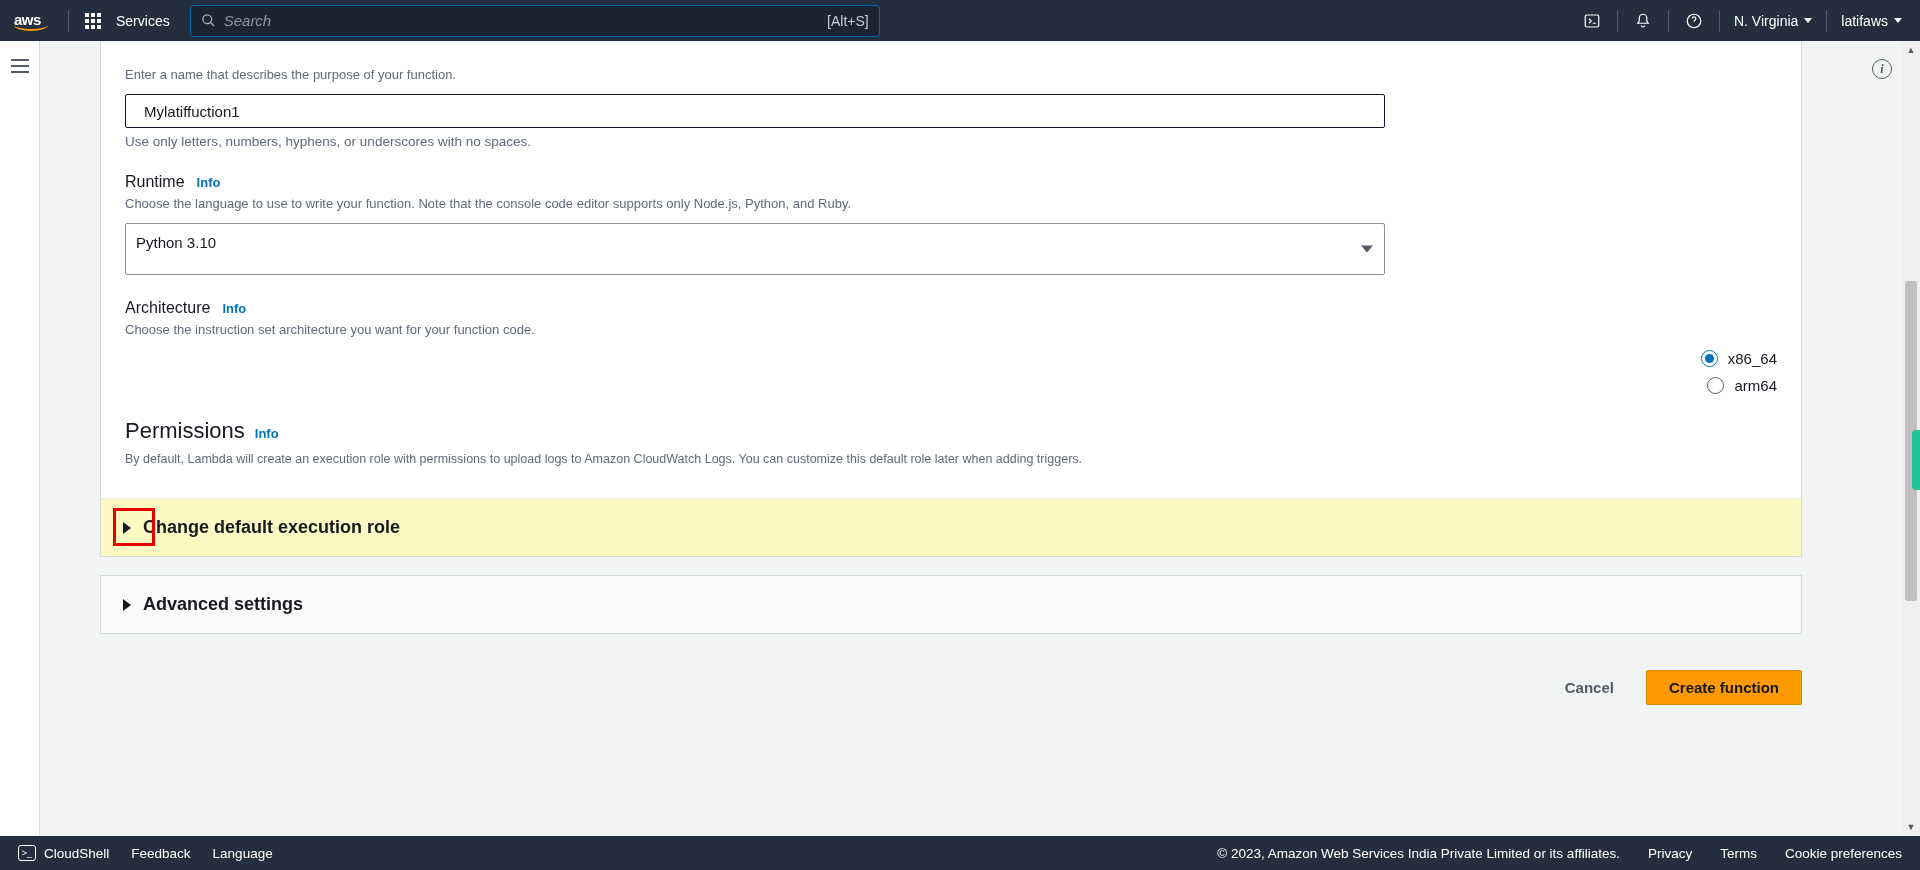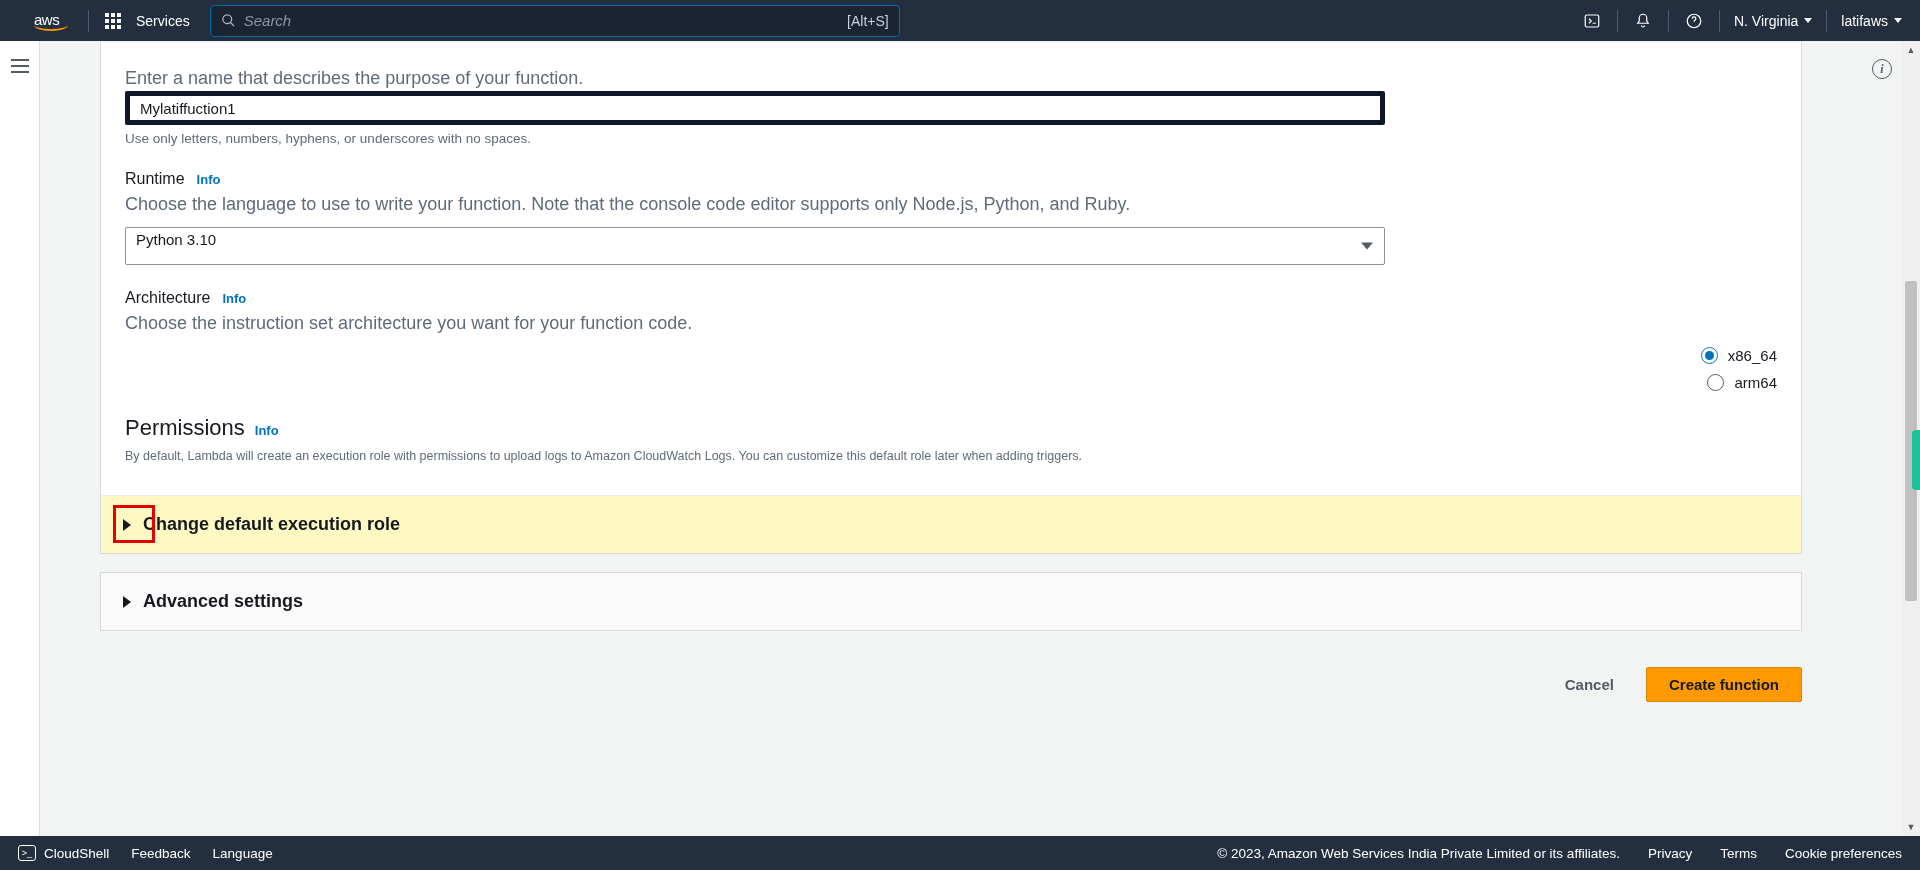--- a/index.html
+++ b/index.html
@@ -15,21 +15,21 @@
 .topnav {
   background: #232f3e;
   height: 41px;
   display: flex;
   align-items: center;
   padding: 0 14px;
   color: #fff;
   position: relative;
   width: 100%;
 }
-.aws-logo { color:#fff; font-weight:400; font-size:15px; margin-right:10px; letter-spacing:-0.5px; display:flex; align-items:center;margin-left:20px; }
+.aws-logo { color:#fff; font-weight:700; font-size:15px; margin-right:10px; letter-spacing:-0.5px; display:flex; align-items:center; }
 .aws-logo .swoosh { display:block; height:6px; width:34px; border:2px solid #ff9900; border-top:none; border-left:none; border-right:none; border-radius:0 0 50% 50%/0 0 100% 100%; margin-top:-3px; }
 .nav-sep { width:1px; height:22px; background:#4a5a70; margin:0 10px; }
 .services-btn { display:flex; align-items:center; gap:15px; color:#fff; font-size:14px; cursor:pointer; padding:4px 6px; }
 .grid-icon { display:grid; grid-template-columns:repeat(3,4px); grid-template-rows:repeat(3,4px); gap:2px; }
 .grid-icon i { background:#fff; width:4px; height:4px; }
 .search-wrap { margin-left:14px; display:flex; align-items:center; background:#1a2433; border:1px solid #0369a1; border-radius:4px; height:32px; width:690px; padding:0 10px; position:relative; }
 .search-wrap svg { width:15px; height:15px; fill:#aab7c4; margin-right:8px; }
 .search-input { background:transparent; border:none; outline:none; color:#d5dbdb; font-style:italic; font-size:15px; flex:1; }
 .search-input::placeholder { color:#8a97a6; font-style:italic; }
 .search-key { color:#c8d0da; font-size:14px; }
@@ -51,28 +51,28 @@
 .right-scroll-arrow { position:absolute; left:0; width:18px; height:18px; background:#f0f0f0; display:flex; align-items:center; justify-content:center; font-size:9px; color:#5a5a5a; cursor:pointer; }
 .right-scroll-arrow.up { top:0; }
 .right-scroll-arrow.down { bottom:0; }
 .right-scroll-thumb { position:absolute; left:3px; width:12px; background:#c1c1c1; border-radius:2px; }
 
 .page { padding:0 60px 30px 60px; }
 .panel { background:#fff; border:1px solid #d5dbdb; border-top:1px solid #eaeded; margin-bottom:18px; }
 .panel-body { padding:20px 24px 24px 24px; }
 
 .field-label { font-size:16px; font-weight:400; color:#16191f; }
-.field-help { font-size:18px; color:#5f6b7a; margin-top:4px; line-height:1.4; }
+.field-help { font-size:13px; color:#5f6b7a; margin-top:4px; line-height:1.4; }
 .field-block { margin-bottom:24px; }
 
-.text-input { width:1260px; max-width:100%; height:34px; border:5px solid #0f172a; border-radius:2px; padding:0 10px; font-size:15px; color:#16191f; }
+.text-input { width:1260px; max-width:100%; height:34px; border:1px solid #0f172a; border-radius:2px; padding:0 18px; font-size:15px; color:#16191f; margin-top:10px; }
 .field-constraint { font-size:13.5px; color:#5f6b7a; margin-top:6px; }
 
 .select-wrap { position:relative; width:1260px; max-width:100%; margin-top:10px; }
-.select-box { width:100%; height:38px; border:1px solid #879196; border-radius:2px; padding:0 34px 14px 10px; font-size:15px; color:#16191f; display:flex; align-items:center; background:#fff; cursor:pointer; }
+.select-box { width:100%; height:52px; border:1px solid #879196; border-radius:2px; padding:0 34px 14px 10px; font-size:15px; color:#16191f; display:flex; align-items:center; background:#fff; cursor:pointer; }
 .select-caret { position:absolute; right:12px; top:50%; transform:translateY(-50%); width:0; height:0; border-left:6px solid transparent; border-right:6px solid transparent; border-top:7px solid #545b64; }
 
 .label-row { display:flex; align-items:baseline; gap:12px; }
 .info-link { color:#0073bb; font-size:13px; font-weight:700; }
 
 .radio-row { display:flex; align-items:center; gap:10px; margin-top:10px; cursor:pointer;justify-content:flex-end; }
 .radio-circle { width:17px; height:17px; border:1.5px solid #545b64; border-radius:50%; display:flex; align-items:center; justify-content:center; }
 .radio-circle.selected { border-color:#0073bb; }
 .radio-circle.selected::after { content:""; width:9px; height:9px; background:#0073bb; border-radius:50%; }
 .radio-label { font-size:15px; color:#16191f; }

